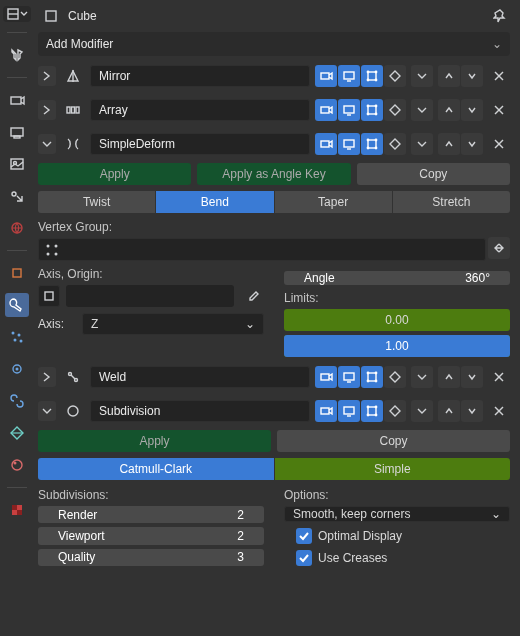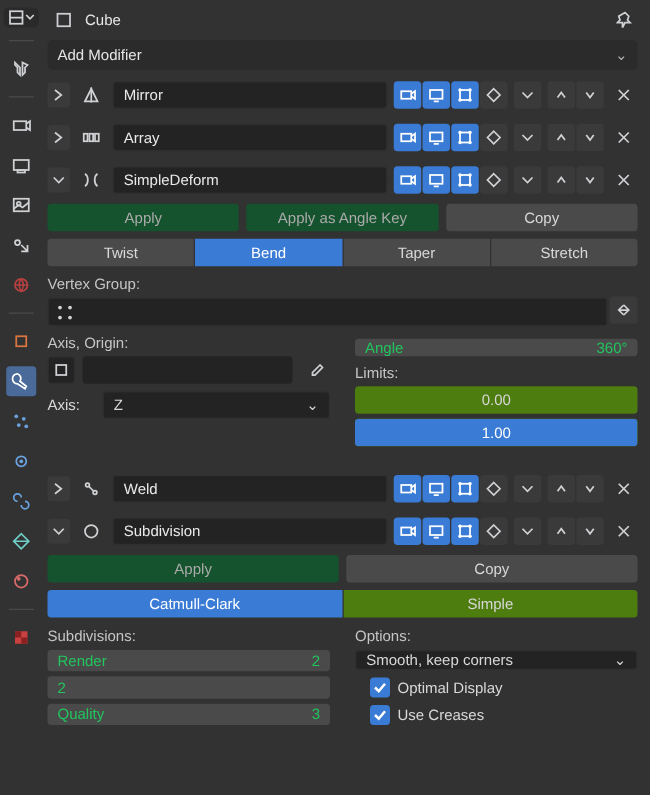--- a/index.html
+++ b/index.html
@@ -39,21 +39,21 @@
   .tab4:last-child { border-radius: 0 3px 3px 0; }
   .tab4.active { background: #3a7bd5; color: #fff; }
   .lbl { color: #c5c5c5; margin-top: 7px; font-size: 12px; }
   .darkfield { height: 23px; background: #232323; border-radius: 3px; display: flex; align-items: center; padding: 0 6px; margin-top: 4px; border: 1px solid #2f2f2f; }
   .darkfield .ic { margin-right: 4px; }
   .twocol { display: flex; gap: 20px; margin-top: 6px; }
   .col { flex: 1; display: flex; flex-direction: column; }
   .fieldrow { display: flex; align-items: center; gap: 6px; margin-top: 4px; }
   .swatch { width: 22px; height: 22px; background: #232323; border-radius: 3px; display: flex; align-items: center; justify-content: center; border: 1px solid #2f2f2f; }
   .picker { width: 24px; height: 22px; border-radius: 3px; display: flex; align-items: center; justify-content: center; }
-  .valfield { flex: 1; height: 22px; background: #4a4a4a; border-radius: 3px; display: flex; align-items: center; padding: 0 8px; color: #22c55e; }
+  .valfield { flex: 1; height: 22px; background: #4a4a4a; border-radius: 3px; display: flex; align-items: center; padding: 0 20px; color: #ffffff; }
   .valfield .k { flex: 1; }
   .valfield .v { text-align: right; }
   .sel { flex: 1; height: 22px; background: #232323; border-radius: 3px; display: flex; align-items: center; padding: 0 8px; color: #d8d8d8; border: 1px solid #2f2f2f; }
   .slider { height: 22px; background: #4d7c0f; border-radius: 3px; display: flex; align-items: center; justify-content: center; color: #d8d8d8; margin-top: 4px; position: relative; overflow: hidden; }
   .slider .fill { position: absolute; left: 0; top: 0; bottom: 0; background: #3a7bd5; }
   .slider .txt { position: relative; z-index: 1; color: #fff; }
   .cb { display: flex; align-items: center; gap: 6px; margin-top: 6px; padding-left: 12px; }
   .cb .box { width: 16px; height: 16px; border-radius: 3px; background: #3a7bd5; display: flex; align-items: center; justify-content: center; }
   svg { display: block; }
   .stroke { stroke: #cfd1d4; stroke-width: 1.4; fill: none; }
@@ -458,21 +458,21 @@
               <span class="txt" style="color:#d8d8d8">0.00</span>
             </div>
           <div class="slider">
               <div class="fill" style="width:100%"></div>
               <span class="txt">1.00</span>
             </div>
         </div>
       </div>
     </div>
 
-    <div class="mod" style="margin-top:14px">
+    <div class="mod" style="margin-top:0">
       <div class="modhdr">
         <div class="expand">
             <svg width="10" height="10">
               <polyline points="2,1 7,5 2,9" class="stroke"></polyline>
             </svg>
           </div>
         <div class="modicon">
             <svg width="16" height="16">
               <circle cx="5" cy="5" r="1.5" class="stroke"></circle>
               <circle cx="11" cy="11" r="1.5" class="stroke"></circle>
@@ -611,20 +611,21 @@
       </div>
 
       <div class="twocol" style="margin-top:8px">
         <div class="col">
           <div class="lbl" style="margin-top:0">Subdivisions:</div>
           <div class="valfield" style="margin-top:4px">
               <span class="k">Render</span>
               <span class="v">2</span>
             </div>
           <div class="valfield" style="margin-top:4px">
+              <span class="k">Viewport</span>
               <span class="v">2</span>
             </div>
           <div class="valfield" style="margin-top:4px">
               <span class="k">Quality</span>
               <span class="v">3</span>
             </div>
         </div>
         <div class="col">
           <div class="lbl" style="margin-top:0">Options:</div>
           <div class="sel" style="margin-top:4px">

